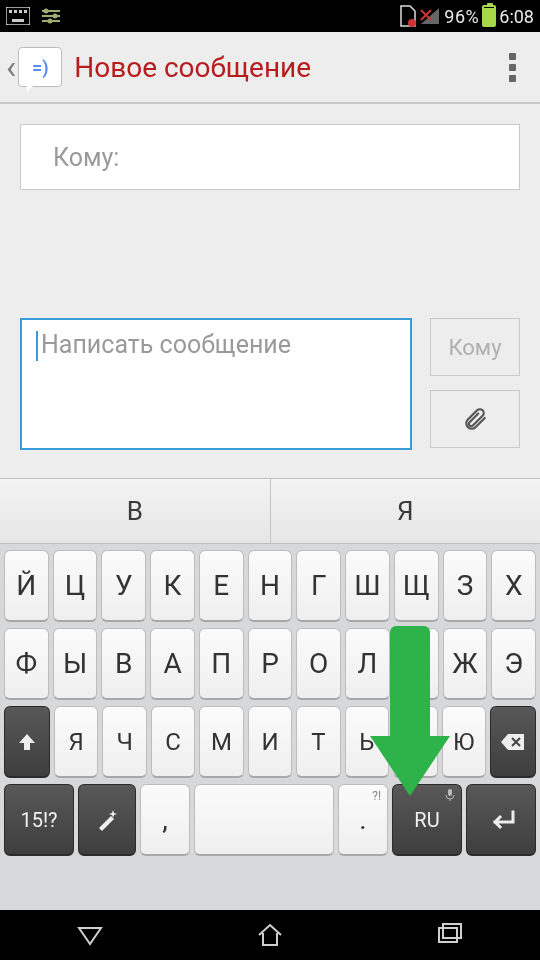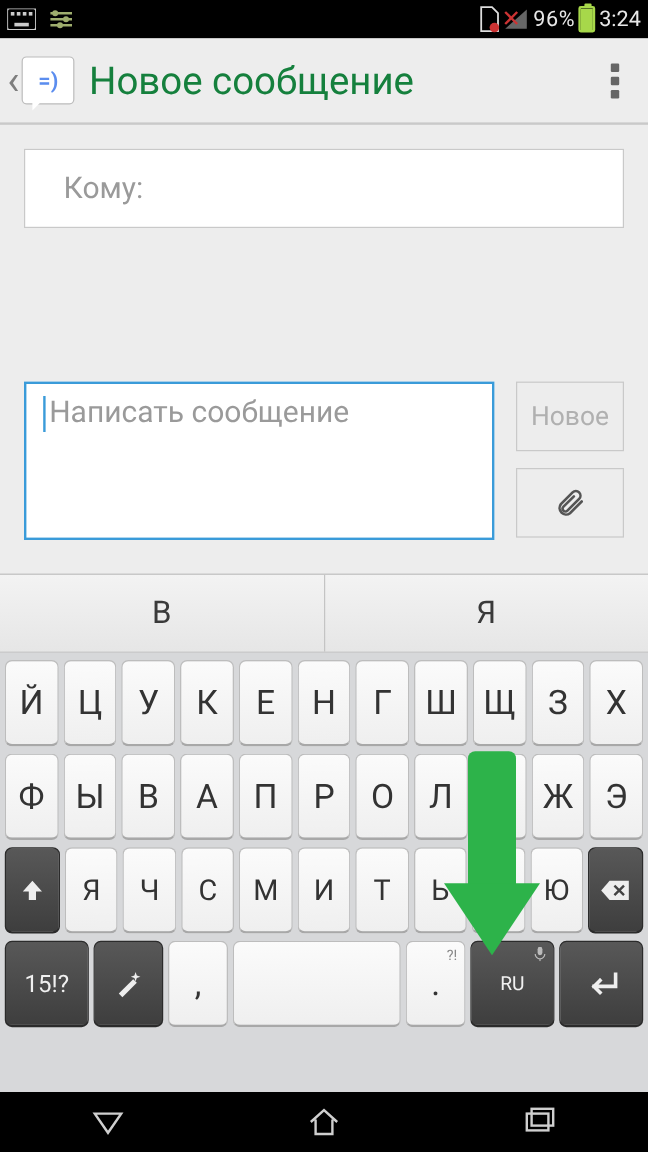--- a/index.html
+++ b/index.html
@@ -11,21 +11,21 @@
   .status-right { margin-left: auto; display: flex; align-items: center; gap: 3px; }
   .status-right .pct { letter-spacing: 0.5px; }
   .battery { width: 14px; height: 22px; border: 2px solid #a7d84a; border-radius: 2px; position: relative; background: linear-gradient(to top,#a7d84a 96%, transparent 96%); }
   .battery::before { content:""; position:absolute; top:-4px; left:3px; width:6px; height:3px; background:#a7d84a; border-radius:1px; }
 
   
   .action-bar { height: 72px; background: #ededed; display: flex; align-items: center; padding: 0 6px; border-bottom: 2px solid #c9c9c9; }
   .back-chevron { font-size: 34px; color:#7d7d7d; margin-right:2px; }
   .app-icon { width: 44px; height: 40px; background:#fff; border:1px solid #bcbcbc; border-radius:4px; display:flex; align-items:center; justify-content:center; color:#5b8def; font-weight:bold; font-size:18px; position:relative; }
   .app-icon::after { content:""; position:absolute; bottom:-6px; left:8px; width:0; height:0; border-top:7px solid #fff; border-right:7px solid transparent; }
-  .title { margin-left: 12px; font-size: 32px; color:#15803d; flex:1; }
+  .title { margin-left: 12px; font-size: 28px; color:#b91c1c; flex:1; }
   .overflow { width: 44px; text-align:center; }
   .overflow span { display:block; width:7px; height:7px; background:#666; border-radius:1px; margin:4px auto; }
 
   
   .content { padding: 20px; }
   .to-field { height: 66px; background:#fff; border:1px solid #c9c9c9; display:flex; align-items:center; padding:0 32px; font-size:25px; color:#9a9a9a; }
 
   .compose-row { display:flex; gap:18px; margin-top: 128px; align-items:flex-start; }
   .msg-box { flex:1; height:132px; background:#fff; border:2px solid #3a9bd9; padding:10px 14px; font-size:25px; color:#9a9a9a; position:relative; }
   .cursor { display:inline-block; width:2px; height:30px; background:#3a9bd9; vertical-align:middle; margin-right:3px; }
@@ -46,21 +46,21 @@
   .key-sub { position:relative; }
   .key-sub .sub { position:absolute; top:4px; right:6px; font-size:12px; color:#888; }
   .kb-row.r4 .key { font-size:24px; }
   .row5 { display:flex; gap:4px; }
   .row5 .key { height:72px; }
   .k-12 { flex:0 0 70px; font-size:20px;}
   .k-magic { flex:0 0 58px; }
   .k-comma { flex:0 0 50px; }
   .k-space { flex:1; }
   .k-dot { flex:0 0 50px; }
-  .k-lang { flex:0 0 70px; font-size:16px;justify-content:center;}
+  .k-lang { flex:0 0 70px; font-size:20px;justify-content:center;}
   .k-enter { flex:0 0 70px; font-size:30px;}
 
   
   .arrow { position:absolute; top:626px; left:370px; width:80px; height:190px; pointer-events:none; }
   .arrow .shaft { position:absolute; top:0; left:20px; width:40px; height:120px; background:#2db34a; border-radius:6px 6px 0 0; }
   .arrow .head { position:absolute; top:110px; left:0; width:0; height:0; border-left:40px solid transparent; border-right:40px solid transparent; border-top:60px solid #2db34a; }
 
   
   .nav { position:absolute; bottom:0; left:0; right:0; height:50px; background:#000; display:flex; align-items:center; justify-content:space-around; color:#ccc; }
   .nav svg { width:34px; height:34px; stroke:#cfcfcf; fill:none; stroke-width:2; }
@@ -92,21 +92,21 @@
         <path d="M3 1h9l5 5v15H3z" fill="none" stroke="#ddd" stroke-width="1.5"></path>
         <circle cx="14" cy="18" r="4" fill="#c33"></circle>
       </svg>
     <svg width="22" height="20" viewBox="0 0 22 20">
         <path d="M2 18l18-16v16z" fill="#666"></path>
         <line x1="2" y1="4" x2="12" y2="14" stroke="#c33" stroke-width="2"></line>
         <line x1="12" y1="4" x2="2" y2="14" stroke="#c33" stroke-width="2"></line>
       </svg>
     <span class="pct">96%</span>
     <div class="battery"></div>
-    <span>3:24</span>
+    <span>6:08</span>
   </div>
 </div>
 
 <div class="action-bar">
   <span class="back-chevron">‹</span>
   <div class="app-icon">
       <span>=)</span>
     </div>
   <div class="title">Новое сообщение</div>
   <div class="overflow">
@@ -119,21 +119,21 @@
 <div class="content">
   <div class="to-field">
     <span>Кому:</span>
   </div>
 
   <div class="compose-row">
     <div class="msg-box">
       <span class="cursor"></span><span>Написать сообщение</span>
     </div>
     <div class="side-col">
-      <div class="send-btn">Новое</div>
+      <div class="send-btn">Кому</div>
       <div class="attach-btn">
         <svg width="26" height="26" viewBox="0 0 24 24">
             <path d="M21 11l-9 9a5 5 0 01-7-7l9-9a3.5 3.5 0 015 5l-9 9a2 2 0 01-3-3l8-8" fill="none" stroke="#555" stroke-width="2" stroke-linecap="round"></path>
           </svg>
       </div>
     </div>
   </div>
 </div>
 
 <div class="suggest">

